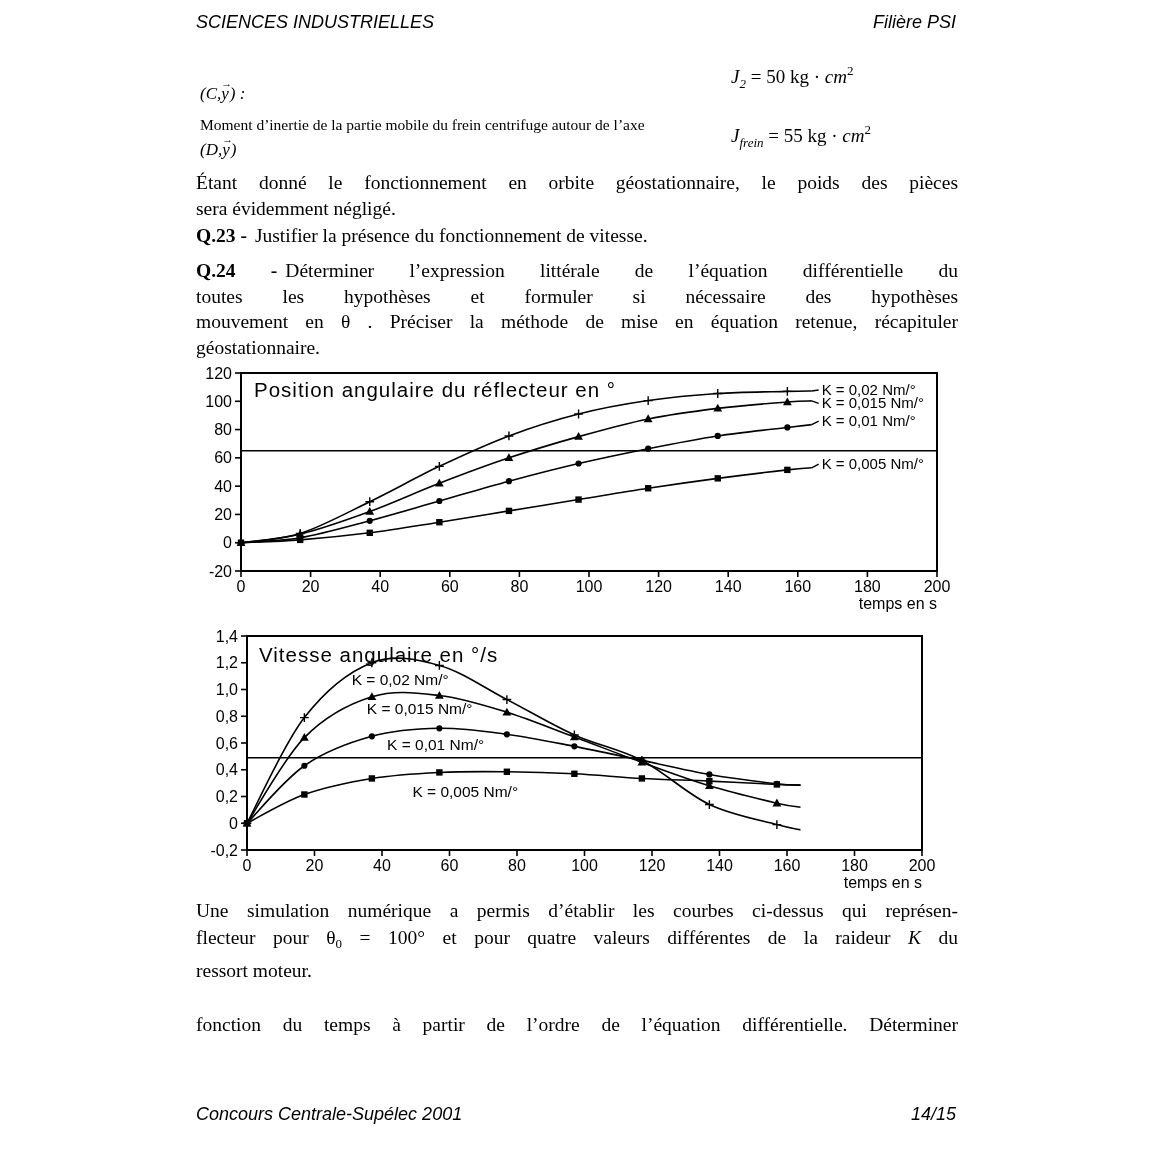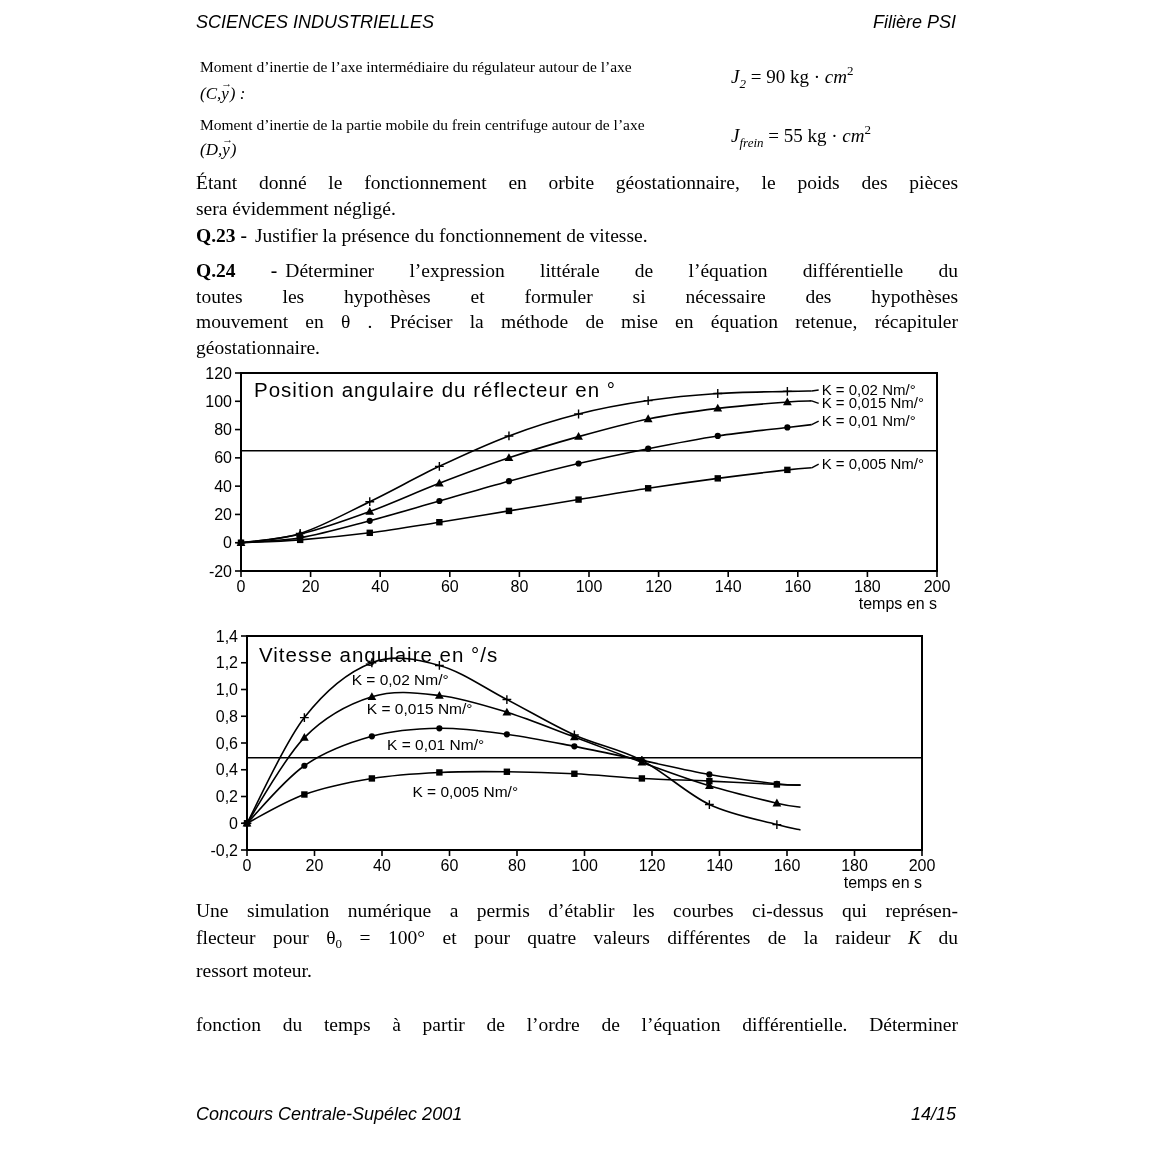--- a/index.html
+++ b/index.html
@@ -33,26 +33,25 @@
 </head>
 <body>
 
 <div class="page">
 
   <div class="abs hdr">
     <span class="r">Filière PSI</span>
     <span>SCIENCES INDUSTRIELLES</span>
   </div>
 
-  <div class="abs idesc" style="top:57px">Moment d’inertie de l’axe intermédiaire du régulateur autour de l’axe</div>
   <div class="abs iaxis" style="top:84px">
     <span>(C,</span><span class="vec"><span>y</span><span class="vec-arrow">→</span></span><span>) :</span>
   </div>
   <div class="abs formula" style="top:63px">
-    <span>J</span><span class="fsub">2</span><span class="up"> = 90 kg · </span><span>cm</span><span class="fsup">2</span>
+    <span>J</span><span class="fsub">2</span><span class="up"> = 50 kg · </span><span>cm</span><span class="fsup">2</span>
   </div>
 
   <div class="abs idesc" style="top:115px">Moment d’inertie de la partie mobile du frein centrifuge autour de l’axe</div>
   <div class="abs iaxis" style="top:140px">
     <span>(D,</span><span class="vec"><span>y</span><span class="vec-arrow">→</span></span><span>)</span>
   </div>
   <div class="abs formula" style="top:122px">
     <span>J</span><span class="fsub">frein</span><span class="up"> = 55 kg · </span><span>cm</span><span class="fsup">2</span>
   </div>
 

